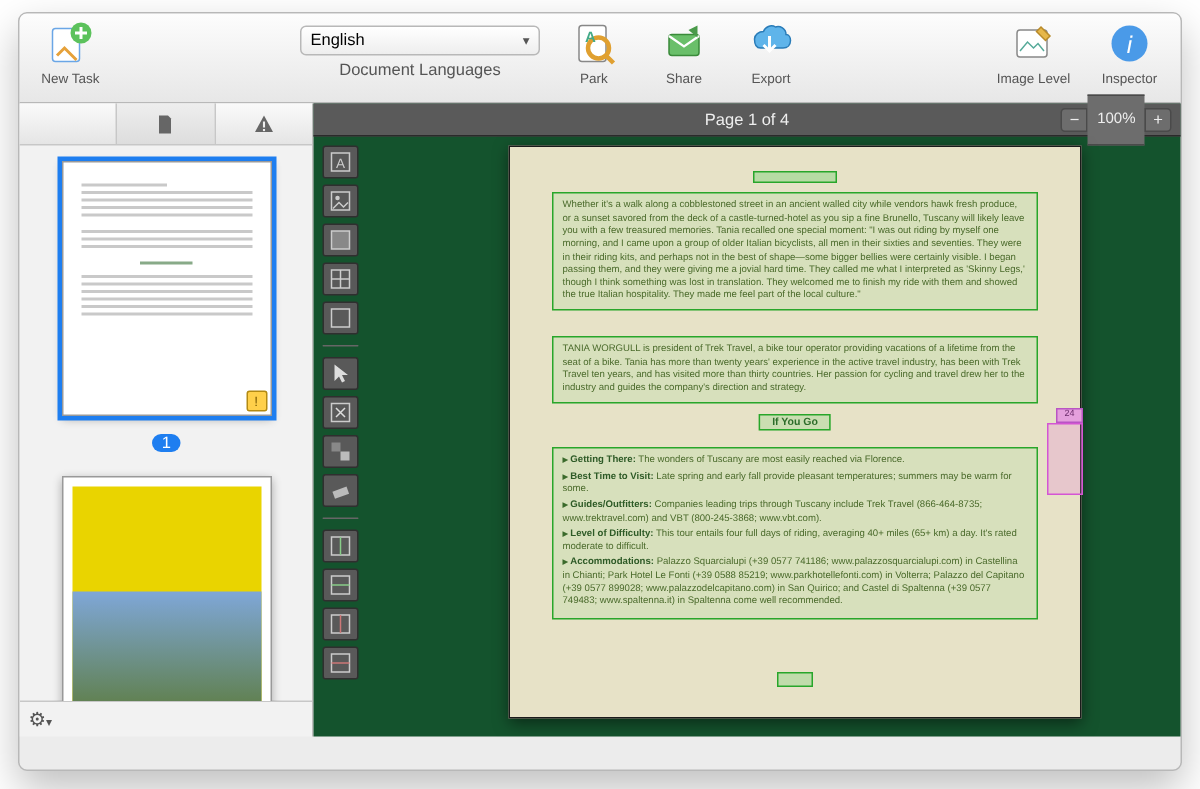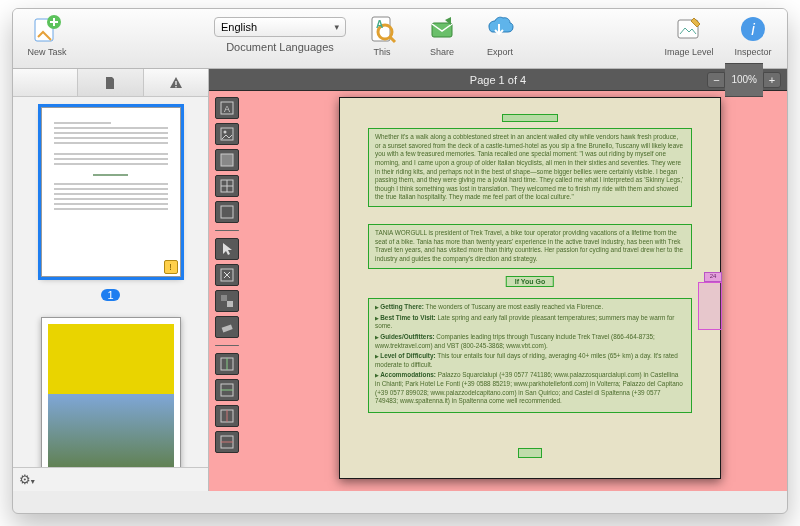--- a/index.html
+++ b/index.html
@@ -12,21 +12,21 @@
   .dot.red { background:#ff5f57;} .dot.yel{background:#febc2e;} .dot.grn{background:#28c840;}
   .title { position:absolute; left:0; right:0; text-align:center; font-size:12px; color:#4a4a4a; pointer-events:none;}
   
   .toolbar { height: 60px; background: linear-gradient(#fdfdfd,#e7e7e7); border-bottom:1px solid #b8b8b8; display:flex; align-items:flex-start; padding:4px 8px 0; }
   .tb-group { display:flex; gap:6px; align-items:flex-start; }
   .tb-btn { display:flex; flex-direction:column; align-items:center; width:52px; font-size:9px; color:#555; cursor:default;}
   .tb-btn .ic { width:32px; height:32px; border-radius:4px; display:flex; align-items:center; justify-content:center; margin-bottom:2px;}
   .tb-btn .lbl { white-space:nowrap; }
   .spacer { flex:1; }
   .lang-wrap { display:flex; flex-direction:column; align-items:center; margin:4px 10px 0; }
-  .lang-select { width:132px; height:20px; font-size:11px; border:1px solid #b8b8b8; border-radius:4px; background:linear-gradient(#fff,#eee); display:flex; align-items:center; justify-content:space-between; padding:0 6px;}
+  .lang-select { width:160px; height:20px; font-size:11px; border:1px solid #b8b8b8; border-radius:4px; background:linear-gradient(#fff,#eee); display:flex; align-items:center; justify-content:space-between; padding:0 6px;}
   .lang-caption { font-size:11px; color:#555; margin-top:4px;}
   
   .content { display:flex; height:calc(100% - 22px - 60px); }
   .sidebar { width:196px; background:#f2f2f2; border-right:1px solid #bdbdbd; display:flex; flex-direction:column;}
   .side-tabs { height:28px; border-bottom:1px solid #c7c7c7; display:flex;}
   .side-tab { flex:1; display:flex; align-items:center; justify-content:center; border-right:1px solid #c7c7c7; background:linear-gradient(#fafafa,#e5e5e5);}
   .side-tab:last-child{border-right:none;}
   .side-tab.active{ background:linear-gradient(#eee,#ddd);}
   .thumbs { flex:1; overflow:auto; padding:10px 0; display:flex; flex-direction:column; align-items:center; gap:14px;}
   .thumb { width:140px; }
@@ -35,21 +35,21 @@
   .thumb .num { text-align:center; font-size:11px; margin-top:6px; color:#333;}
   .thumb.selected .num { color:#fff; background:#1e7ef0; border-radius:8px; display:inline-block; padding:0 6px; margin-left:auto; margin-right:auto;}
   .thumb .num-wrap{text-align:center; margin-top:6px;}
   .thumb1-body{ position:absolute; left:12px; right:12px; top:14px; }
   .tline{ height:2px; background:#c9c9c9; margin-bottom:3px;}
   .thumb2-body{ position:absolute; inset:6px; background:#e9d400;}
   .thumb2-body::after{content:""; position:absolute; left:0; right:0; bottom:0; height:55%; background:linear-gradient(#7fa7d8,#5c7b3d);}
   .side-status{ height:24px; border-top:1px solid #c7c7c7; display:flex; align-items:center; padding:0 6px;}
   .gear{ font-size:13px; color:#555;}
   
-  .main { flex:1; background:#fca5a5; display:flex; flex-direction:column;}
+  .main { flex:1; background:#14532d; display:flex; flex-direction:column;}
   .page-header{ height:22px; background:#5a5a5a; display:flex; align-items:center; justify-content:center; color:#eee; font-size:11px; border-bottom:1px solid #2a2a2a; position:relative;}
   .zoom-controls{ position:absolute; right:6px; display:flex; align-items:center; gap:0;}
   .zc-btn{ width:18px; height:16px; background:#6d6d6d; border:1px solid #4a4a4a; color:#eee; font-size:11px; display:flex; align-items:center; justify-content:center;}
   .zc-lbl{ height:16px; padding:16px 6px; background:#6d6d6d; border-top:1px solid #4a4a4a; border-bottom:1px solid #4a4a4a; color:#eee; font-size:10px; display:flex; align-items:center;}
   .canvas{ flex:1; position:relative; overflow:hidden;}
   .tool-col{ position:absolute; left:6px; top:6px; width:24px; display:flex; flex-direction:column; gap:4px;}
   .tool{ width:24px; height:22px; background:#595959; border:1px solid #2f2f2f; border-radius:2px; display:flex; align-items:center; justify-content:center; color:#ddd; font-size:11px;}
   .tool.sep{ height:1px; background:#666; border:none; margin:3px 0;}
   .doc{ position:absolute; left:130px; top:6px; width:382px; height:382px; background:#e7e2c7; border:1px solid #1a1a1a; box-shadow:0 3px 10px rgba(0,0,0,0.5);}
   .doc-inner{ position:absolute; left:28px; right:28px; top:16px; bottom:16px;}
@@ -101,21 +101,21 @@
 
     <div class="tb-btn">
       <div class="ic">
         <svg width="30" height="30" viewBox="0 0 30 30">
             <rect x="5" y="3" width="18" height="24" rx="2" fill="#fff" stroke="#888"></rect>
             <circle cx="18" cy="18" r="7" fill="none" stroke="#e0a030" stroke-width="3"></circle>
             <path d="M23 23l5 5" stroke="#e0a030" stroke-width="3"></path>
             <text x="9" y="14" font-size="10" fill="#4a8" font-weight="bold">A</text>
           </svg>
       </div>
-      <span class="lbl">This</span>
+      <span class="lbl">Park</span>
     </div>
 
     <div class="tb-group" style="margin-left:8px;">
       <div class="tb-btn">
         <div class="ic">
           <svg width="30" height="30" viewBox="0 0 30 30">
               <rect x="5" y="9" width="20" height="14" rx="2" fill="#6abf6a" stroke="#3a8a3a"></rect>
               <path d="M5 10l10 7 10-7" stroke="#fff" stroke-width="1.5" fill="none"></path>
               <path d="M18 6l6-3v8" fill="#4a9a4a"></path>
             </svg>

